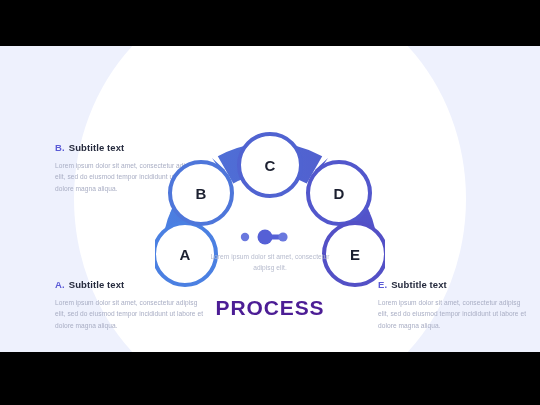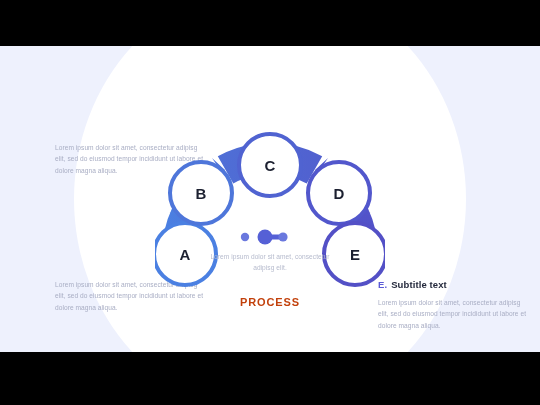--- a/index.html
+++ b/index.html
@@ -125,43 +125,49 @@
     font-size: 6.6px;
     line-height: 1.72;
     color: #b6bbcd;
     letter-spacing: 0.05px;
   }
   .process-title {
     position: absolute;
     left: 50%;
     top: 250px;
     transform: translateX(-50%);
-    font-size: 11px;
+    font-size: 21px;
     font-weight: bold;
     letter-spacing: 0.9px;
-    color: #c2410c;
+    color: #4c1d95;
     z-index: 14;
     white-space: nowrap;
   }
 </style>
 </head>
 <body>
 
 <div class="letterbox top"></div>
 
 <div class="slide">
 
   <div class="bg-blob"></div>
   <div class="bg-blob-2"></div>
 
   <div class="text-block tb-b">
+    <div class="tb-heading">
+      <span class="letter">B.</span><span>Subtitle text</span>
+    </div>
     <p class="tb-body">Lorem ipsum dolor sit amet, consectetur adipisg elit, sed do eiusmod tempor incididunt ut labore et dolore magna aliqua.</p>
   </div>
 
   <div class="text-block tb-a">
+    <div class="tb-heading">
+      <span class="letter">A.</span><span>Subtitle text</span>
+    </div>
     <p class="tb-body">Lorem ipsum dolor sit amet, consectetur adipisg elit, sed do eiusmod tempor incididunt ut labore et dolore magna aliqua.</p>
   </div>
 
 
   <div class="text-block tb-e">
     <div class="tb-heading">
       <span class="letter">E.</span><span>Subtitle text</span>
     </div>
     <p class="tb-body">Lorem ipsum dolor sit amet, consectetur adipisg elit, sed do eiusmod tempor incididunt ut labore et dolore magna aliqua.</p>
   </div>

